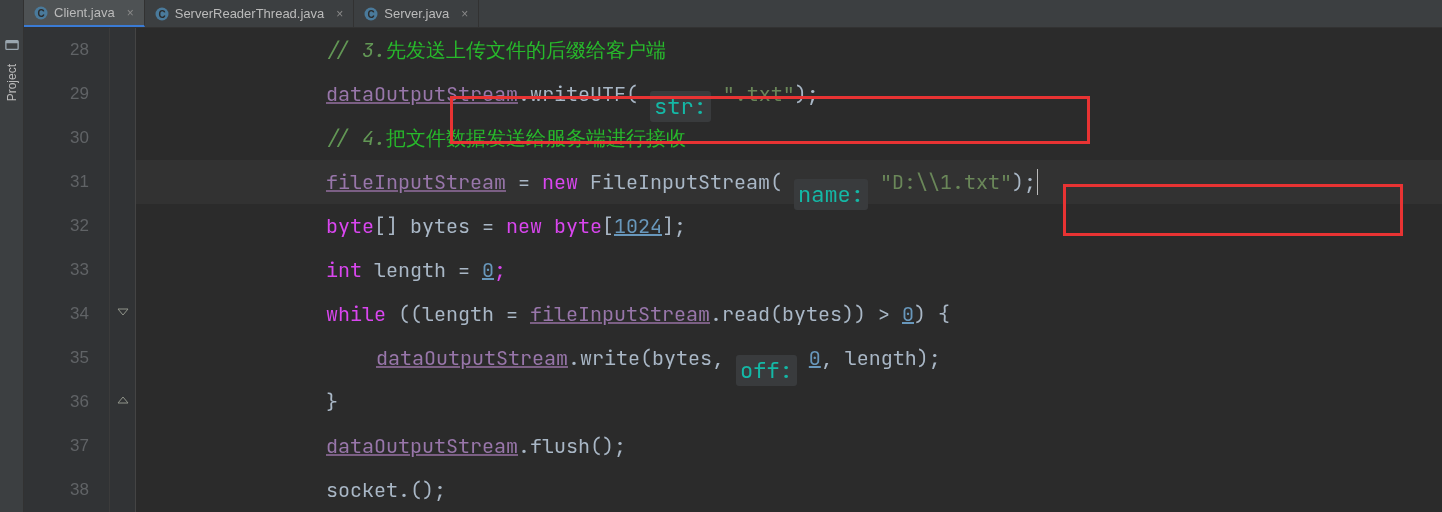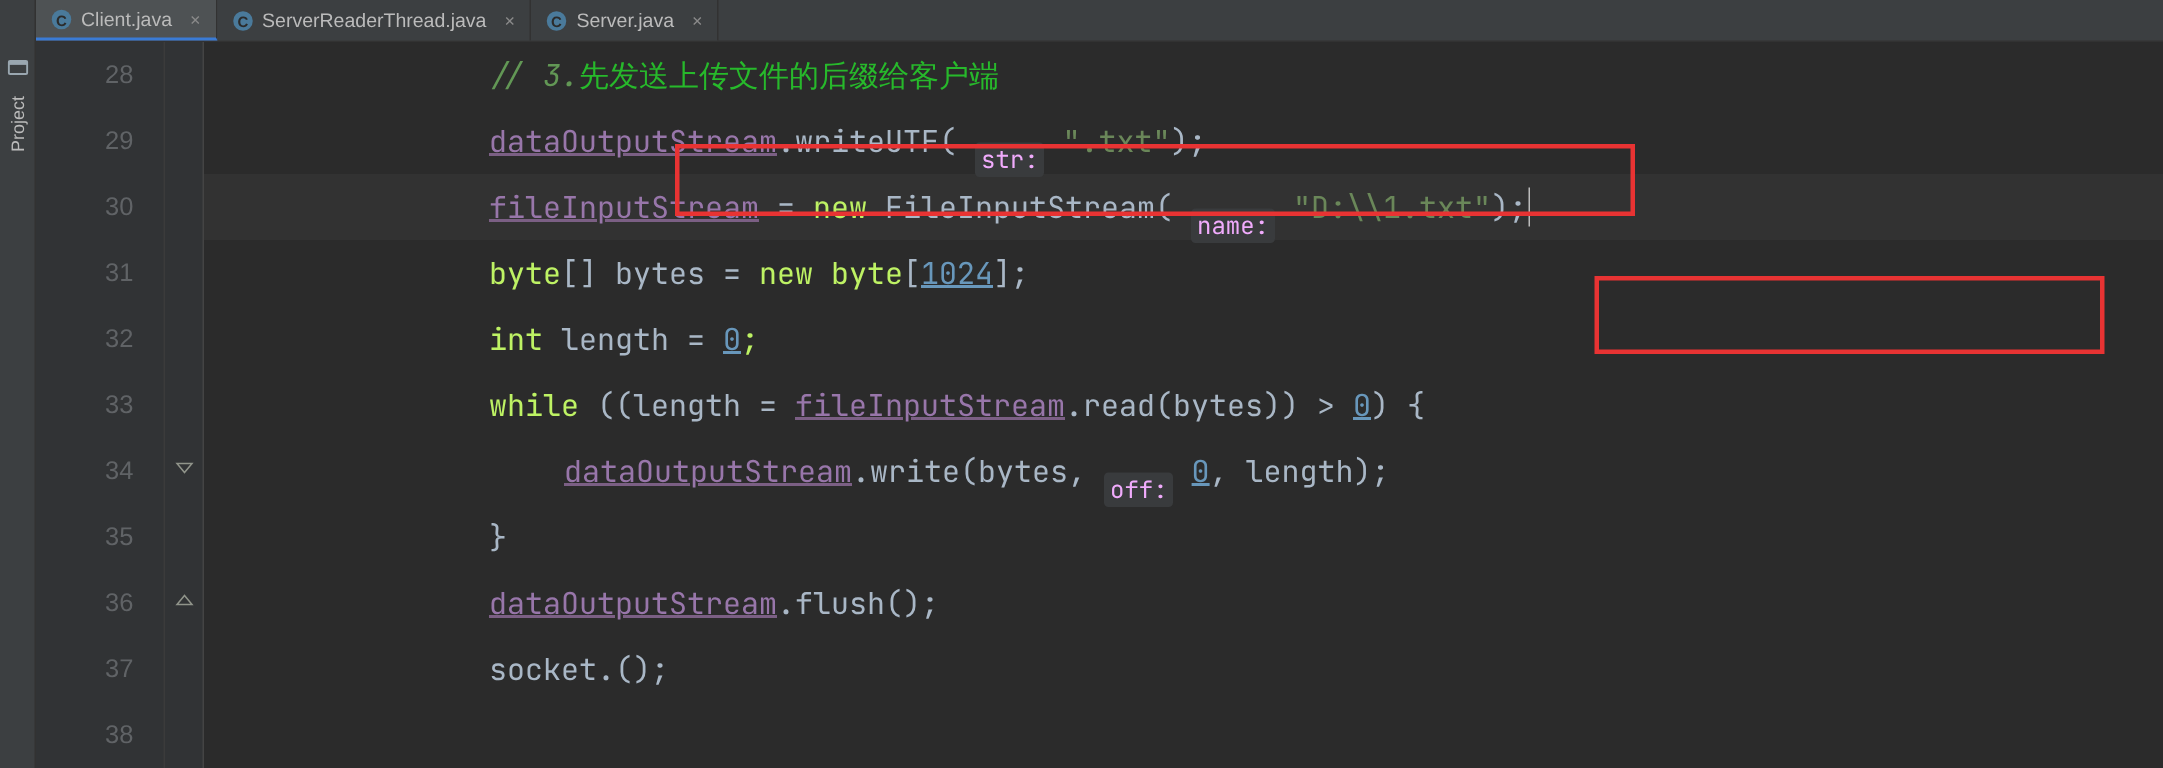--- a/index.html
+++ b/index.html
@@ -102,28 +102,28 @@
     align-items: center;
     white-space: pre;
     padding-left: 4px;
     text-align: right;
   }
   .code-line.current { background: #323232; }
   .indent1 { padding-left: 190px; }
   .indent2 { padding-left: 240px; }
   .c-comment { color: #629755; font-style: italic; }
   .c-comment-zh { color: #27b92b; font-style: normal;}
-  .c-keyword { color: #bef264; }
+  .c-keyword { color: #d946ef; }
   .c-var { color: #a9b7c6; }
   .c-underlined { text-decoration-color: #a07b5c; }
   .c-purple { color: #9876aa; text-decoration: underline; text-decoration-color: #7b5f84;}
   .c-string { color: #6a8759; }
   .c-number { color: #6897bb; text-decoration: underline; }
   .c-class { color: #a9b7c6; }
-  .c-paramhint { color: #f0abfc; background:#393b3d; padding:1px 4px; border-radius:3px; font-style: normal; font-size:16px;margin-top:24px;}
+  .c-paramhint { color: #14b8a6; background:#393b3d; padding:1px 4px; border-radius:3px; font-style: normal; font-size:22px;margin-top:24px;}
   .highlight-box {
     position: absolute;
     border: 3px solid #e83333;
     pointer-events:none;
   }
   .box1 { left: 314px; top: 68px; width: 640px; height: 48px; }
   .box2 { left: 927px; top: 156px; width: 340px; height: 52px; }
   .caret {
     display:inline-block;
     width:1px; height:26px;
@@ -203,20 +203,21 @@
           <path d="M2 8 L12 8 L7 2 Z" fill="none" stroke="#90948a" stroke-width="1"></path>
         </svg>
     </div>
   </div>
   <div class="code-area">
 
     <div class="code-line indent1"><span class="c-comment"><span>// 3.</span><span class="c-comment-zh">先发送上传文件的后缀给客户端</span></span></div>
 
     <div class="code-line indent1"><span class="c-purple">dataOutputStream</span><span class="c-var">.</span><span class="c-var">writeUTF</span><span class="c-var">( </span><span class="c-paramhint">str:</span><span> </span><span class="c-string">".txt"</span><span class="c-var">);</span></div>
 
+    <div class="code-line indent1"><span class="c-comment"><span>// 4.</span><span class="c-comment-zh">把文件数据发送给服务端进行接收</span></span></div>
 
     <div class="code-line indent1 current"><span class="c-purple">fileInputStream</span><span class="c-var"> = </span><span class="c-keyword">new </span><span class="c-class">FileInputStream</span><span class="c-var">( </span><span class="c-paramhint">name:</span><span> </span><span class="c-string">"D:\\1.txt"</span><span class="c-var">);</span><span class="caret"></span></div>
 
     <div class="code-line indent1"><span class="c-keyword">byte</span><span class="c-var">[] </span><span class="c-var">bytes</span><span class="c-var"> = </span><span class="c-keyword">new </span><span class="c-keyword">byte</span><span class="c-var">[</span><span class="c-number">1024</span><span class="c-var">];</span></div>
 
     <div class="code-line indent1"><span class="c-keyword">int </span><span class="c-var c-underlined">length</span><span class="c-var"> = </span><span class="c-number">0</span><span class="c-keyword">;</span></div>
 
     <div class="code-line indent1"><span class="c-keyword">while </span><span class="c-var">((</span><span class="c-var c-underlined">length</span><span class="c-var"> = </span><span class="c-purple">fileInputStream</span><span class="c-var">.</span><span class="c-var">read</span><span class="c-var">(</span><span class="c-var">bytes</span><span class="c-var">)) &gt; </span><span class="c-number">0</span><span class="c-var">) {</span></div>
 
     <div class="code-line indent2"><span class="c-purple">dataOutputStream</span><span class="c-var">.</span><span class="c-var">write</span><span class="c-var">(</span><span class="c-var">bytes</span><span class="c-var">, </span><span class="c-paramhint">off:</span><span> </span><span class="c-number">0</span><span class="c-var">, </span><span class="c-var c-underlined">length</span><span class="c-var">);</span></div>

